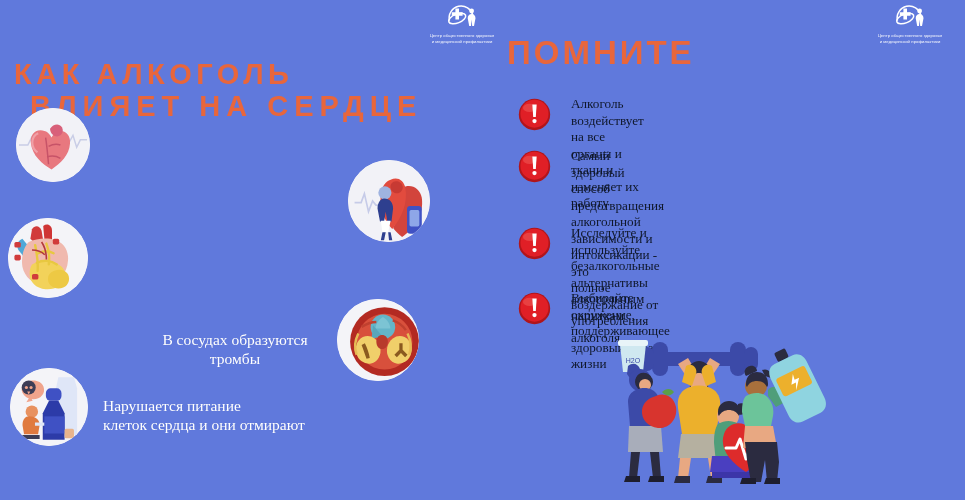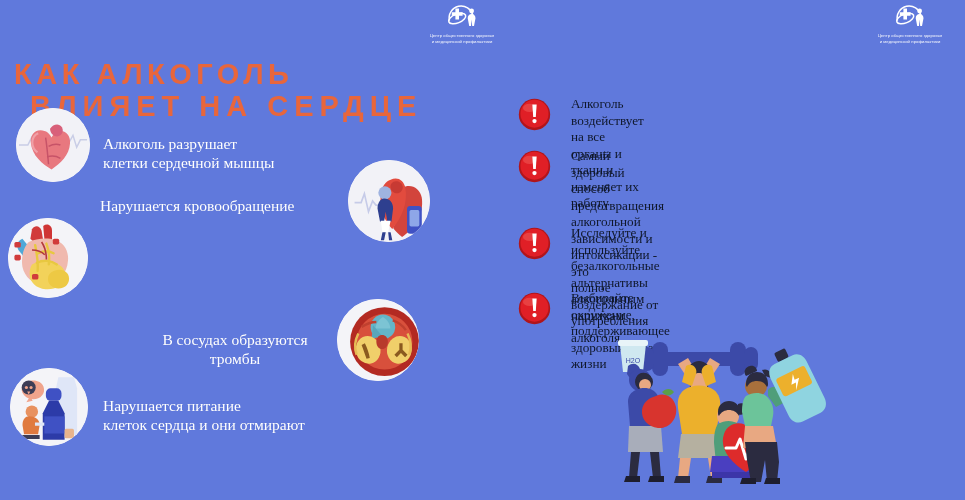--- a/index.html
+++ b/index.html
@@ -159,55 +159,53 @@
       <div>Центр общественного здоровья</div>
       <div>и медицинской профилактики</div>
     </div>
   </div>
 
   <div class="headline" id="headline-left">
     <span class="l1">КАК АЛКОГОЛЬ</span>
     <span class="l2">ВЛИЯЕТ НА СЕРДЦЕ</span>
   </div>
 
+  <div class="headline" id="headline-right">ПОМНИТЕ</div>
 
   <div class="badge" id="badge-0">
     <svg viewBox="0 0 100 100">
       <circle cx="50" cy="50" r="50" fill="#f2f2f7"></circle>
       <path d="M4 50h12l5-10 6 22 6-14 5 6h8" fill="none" stroke="#c9cde6" stroke-width="2"></path>
       <path d="M62 46h10l5-9 5 16 5-10h9" fill="none" stroke="#c9cde6" stroke-width="2"></path>
       <path d="M33 30c-9 0-14 8-13 17 2 18 16 29 28 36 12-8 24-19 25-35 1-10-5-18-14-17-6 1-9 5-11 9-2-5-7-10-15-10z" fill="#e8787f"></path>
       <path d="M46 28c4-6 12-8 16-2 3 5 0 10-4 12-5 2-12-3-12-10z" fill="#d8607a"></path>
       <g stroke="#c75368" stroke-width="2" fill="none">
         <path d="M40 40c2 12 3 26 4 36"></path>
         <path d="M44 52c5-3 11-4 16-2"></path>
         <path d="M42 66c6-2 13-1 18 2"></path>
       </g>
       <path d="M30 34c-5 2-8 7-8 13 0 6 3 10 7 13" fill="none" stroke="#f0a0a7" stroke-width="3"></path>
     </svg>
   </div>
-  <div class="left-text" id="lt-0">Алкоголь разрушает
-клетки сердечной мышцы</div>
 
   <div class="badge" id="badge-1">
     <svg viewBox="0 0 100 100">
       <circle cx="50" cy="50" r="50" fill="#f2f2f7"></circle>
       <path d="M8 52h8l4-11 5 22 5-13 4 5h6" fill="none" stroke="#c6cbe8" stroke-width="2"></path>
       <path d="M66 34c10-6 22 0 24 12 3 22-10 38-24 48-4-3-8-7-11-11 6-12 8-26 5-38-2-6 1-9 6-11z" fill="#d2443c"></path>
       <path d="M52 24c8-4 16 0 18 10 3 18-4 36-16 50-10-10-16-26-14-42 1-10 6-16 12-18z" fill="#e24b3e"></path>
       <path d="M60 26c6 1 9 8 5 12-4 5-12 2-13-4-1-5 3-9 8-8z" fill="#c73a33"></path>
       <circle cx="45" cy="40" r="8" fill="#9fb3e0"></circle>
       <path d="M44 47c7 0 11 5 11 12l-2 16h-5l-2-12-2 12h-5l-3-16c0-7 4-12 8-12z" fill="#2e3f8f"></path>
       <path d="M40 74h12l-3 14h-7z" fill="#ffffff"></path>
       <path d="M42 88l-2 10h4l2-10zM49 88l1 10h4l-2-10z" fill="#2e3f8f"></path>
       <rect x="72" y="56" width="18" height="34" rx="4" fill="#3f51c4"></rect>
       <rect x="75" y="61" width="12" height="20" rx="2" fill="#8ea6e8"></rect>
     </svg>
   </div>
-  <div class="left-text" id="lt-1">Нарушается кровообращение</div>
 
   <div class="badge" id="badge-2">
     <svg viewBox="0 0 100 100">
       <circle cx="50" cy="50" r="50" fill="#f4f4f8"></circle>
       <path d="M30 14c4-6 10-4 12 2l2 12-10 4-6-6z" fill="#d13b3b"></path>
       <path d="M44 10c5-4 11-1 11 6v14l-9 2z" fill="#cf3535"></path>
       <path d="M18 26c-6 2-8 9-5 14l8 10 10-8z" fill="#4fa8d8"></path>
       <path d="M26 30c8-4 22-6 32-3 12 4 18 14 17 26-1 16-12 28-26 30-16 2-28-8-31-22-2-12 2-26 8-31z" fill="#f0b9ae"></path>
       <path d="M30 58c10-6 26-6 36 2 4 3 6 8 5 14-2 10-12 16-24 15-12-1-20-9-20-19 0-5 1-9 3-12z" fill="#f2d25a"></path>
       <path d="M58 66c8-3 16 0 18 7 2 8-4 15-13 15-8 0-14-6-13-13 0-4 3-7 8-9z" fill="#edc944"></path>

